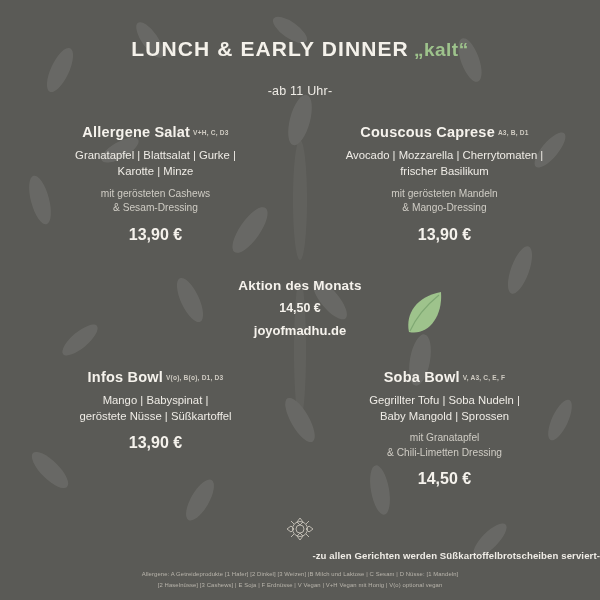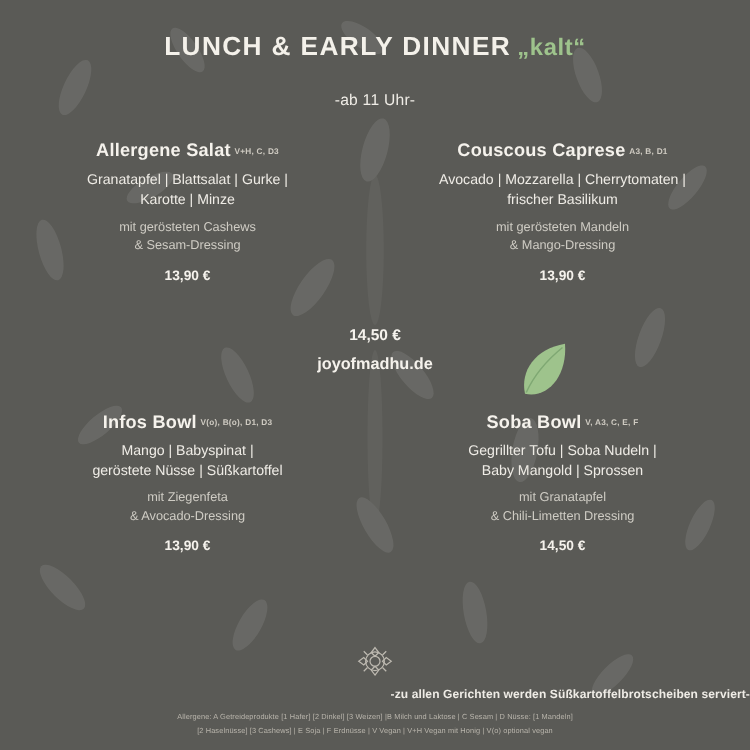--- a/index.html
+++ b/index.html
@@ -19,21 +19,21 @@
     position: absolute; inset: 0;
     pointer-events: none;
     opacity: 0.085;
     overflow: hidden;
   }
   .bg-pattern svg { position: absolute; }
 
   .page {
     position: relative;
     width: 600px; height: 600px;
-    padding: 0;
+    padding: 11px;
     z-index: 2;
   }
 
   
   .header {
     text-align: center;
     padding-top: 26px;
   }
   .header-title {
     font-size: 21px;
@@ -87,21 +87,21 @@
     line-height: 1.45;
     color: #efece6;
   }
   .dish-extra {
     font-size: 10.2px;
     line-height: 1.42;
     color: #cfccc4;
     margin-top: 7px;
   }
   .dish-price {
-    font-size: 11px;
+    font-size: 16px;
     font-weight: bold;
     color: #f5f2ec;
     margin-top: 10px;
   }
 
   
   .action {
     text-align: center;
     margin-top: 34px;
     position: relative;
@@ -226,31 +226,31 @@
     </div>
   </div>
 
   <div class="action">
     <div class="leaf-accent">
       <svg width="46" height="56" viewBox="0 0 46 56">
         <path d="M40 4 C16 8 4 26 8 44 C26 48 42 30 40 4 Z" fill="#9ec38c"></path>
         <path d="M38 7 C22 20 14 32 9 43" stroke="#7fa873" stroke-width="1.2" fill="none"></path>
       </svg>
     </div>
+    <div class="action-title">Aktion des Monats</div>
     <div class="action-price">14,50 €</div>
     <a class="action-url" href="#">joyofmadhu.de</a>
   </div>
 
   <div class="grid second">
     <div class="col">
       <div class="dish-name">
         <span>Infos Bowl</span><span class="allerg">V(o), B(o), D1, D3</span>
       </div>
       <div class="dish-ing">Mango | Babyspinat |<br>geröstete Nüsse | Süßkartoffel</div>
-      <div class="dish-extra">mit Ziegenfeta<br>&amp; Avocado-Dressing</div>
       <div class="dish-price">13,90 €</div>
     </div>
     <div class="col">
       <div class="dish-name">
         <span>Soba Bowl</span><span class="allerg">V, A3, C, E, F</span>
       </div>
       <div class="dish-ing">Gegrillter Tofu | Soba Nudeln |<br>Baby Mangold | Sprossen</div>
       <div class="dish-extra">mit Granatapfel<br>&amp; Chili-Limetten Dressing</div>
       <div class="dish-price">14,50 €</div>
     </div>

